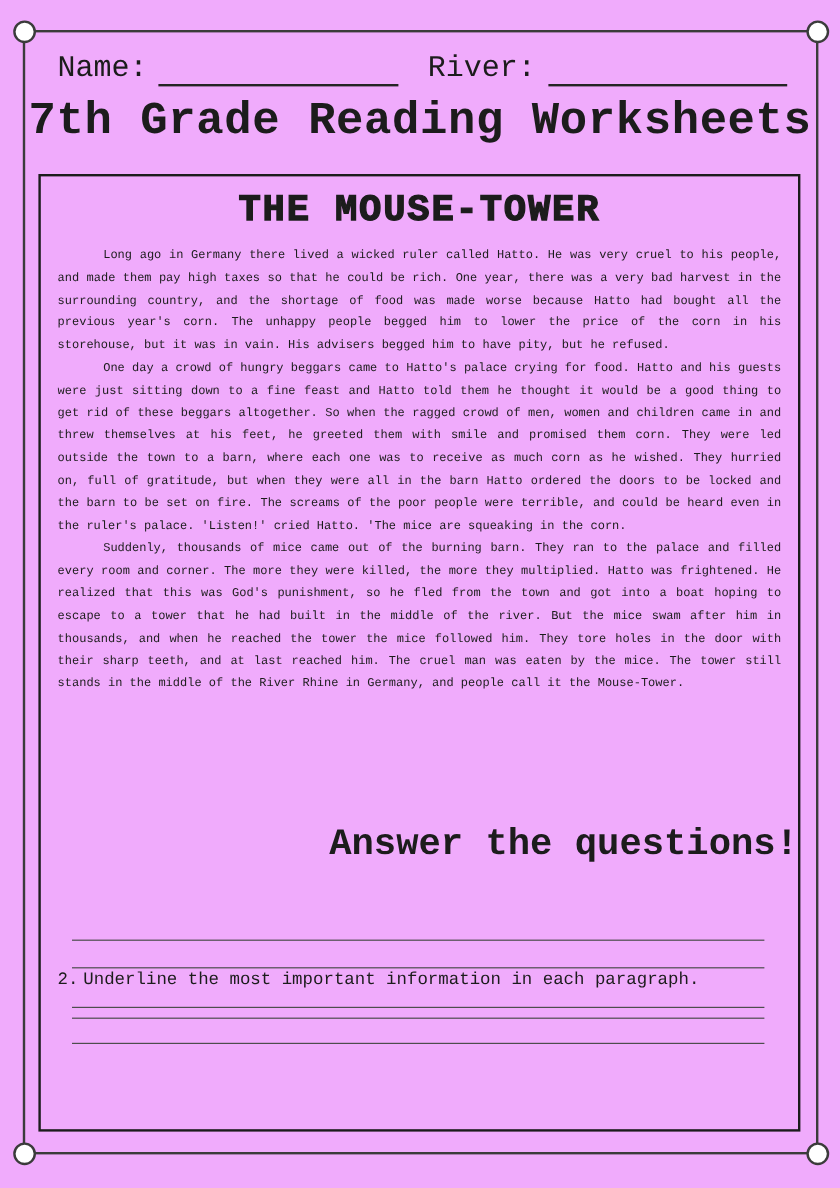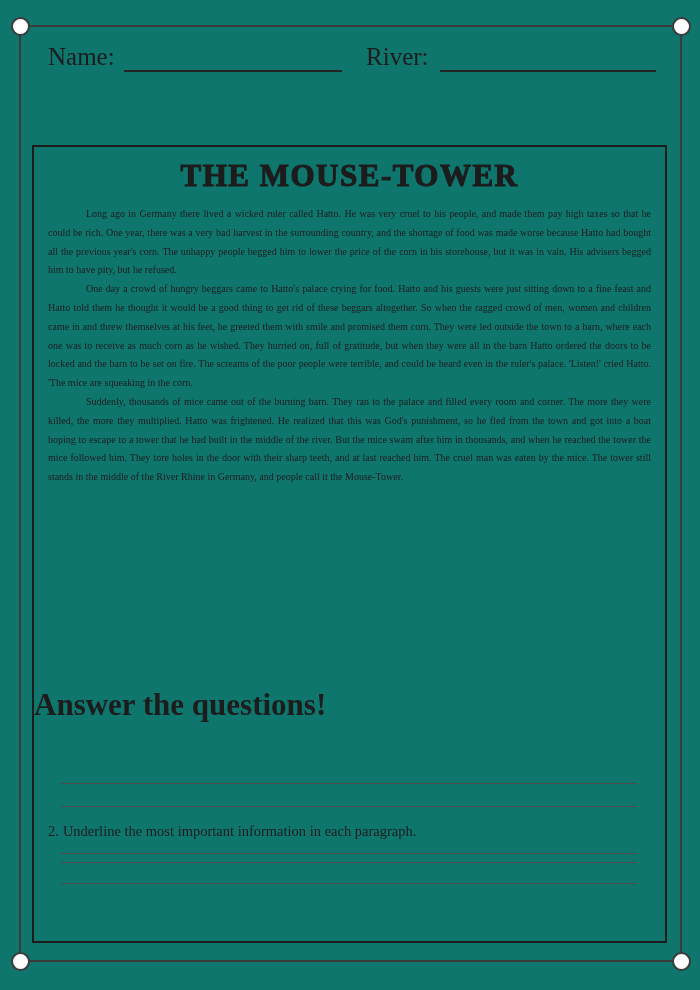--- a/index.html
+++ b/index.html
@@ -1,21 +1,21 @@
 <!DOCTYPE html>
 <html><head>
 <meta charset="utf-8">
 <style>
   html, body { margin: 0; padding: 0; background: #ffffff; }
   .sheet {
     position: relative;
     width: 700px; height: 990px;
-    background: #0f766e;
+    background: #f0abfc;
     color: #1c1c1c;
-    font-family: Liberation Serif, serif;
+    font-family: Liberation Mono, monospace;
     overflow: hidden;
   }
 
   
   .frame-line { position: absolute; }
   .frame-top    { left: 19px; right: 18px; top: 25px;  border-top: 2px solid #3b3b3b; }
   .frame-bottom { left: 19px; right: 18px; top: 960px; border-top: 2px solid #3b3b3b; }
   .frame-left   { left: 19px;  top: 26px; height: 935px; border-left: 2px solid #3b3b3b; }
   .frame-right  { left: 680px; top: 26px; height: 935px; border-left: 2px solid #3b3b3b; }
   .frame-dot {
@@ -62,32 +62,32 @@
   .story-text {
     position: absolute; top: 58px; left: 14px; right: 14px; height: 480px;
     overflow: hidden;
     font-size: 10px; line-height: 18.8px;
     text-align: justify;
   }
   .story-text p { margin: 0; text-indent: 38px; }
 
   .answer-heading {
     position: absolute; top: 540px; left: 0; width: 100%;
-    margin: 0; text-align: left;
+    margin: 0; text-align: right;
     font-size: 31px; font-weight: 600;
   }
 
   
   .questions {
     position: absolute; top: 610px; left: 14px; right: 14px;
     font-size: 14.5px;
   }
   .q-text { height: 20px; line-height: 20px; white-space: nowrap; overflow: hidden; }
   .q-text .q-num { margin-right: 4px; }
-  .qt-2, .qt-3 { margin-top: 14px; }
+  .qt-2, .qt-3 { }
   .answer-line {
     border-bottom: 1.5px solid #4d4d4d;
     margin-left: 12px; margin-right: 14px;
   }
   .al-1a { height: 26px; }
   .al-1b { height: 22px; }
   .al-2a { height: 12px; }
   .al-3a { height: 8px;  }
   .al-3b { height: 20px; }
 </style>
@@ -105,20 +105,21 @@
   <div class="frame-dot dot-bl"></div>
   <div class="frame-dot dot-br"></div>
 
   <div class="name-row">
     <span class="field-label">Name:</span>
     <span class="field-line name-line"></span>
     <span class="field-label date-label">River:</span>
     <span class="field-line date-line"></span>
   </div>
 
+  <h1 class="page-title">7th Grade Reading Worksheets</h1>
 
   <div class="story-box">
 
     <h2 class="story-heading">THE MOUSE-TOWER</h2>
 
     <div class="story-text">
       <p>Long ago in Germany there lived a wicked ruler called Hatto. He was very cruel to his people, and made them pay high taxes so that he could be rich. One year, there was a very bad harvest in the surrounding country, and the shortage of food was made worse because Hatto had bought all the previous year's corn. The unhappy people begged him to lower the price of the corn in his storehouse, but it was in vain. His advisers begged him to have pity, but he refused.</p>
       <p>One day a crowd of hungry beggars came to Hatto's palace crying for food. Hatto and his guests were just sitting down to a fine feast and Hatto told them he thought it would be a good thing to get rid of these beggars altogether. So when the ragged crowd of men, women and children came in and threw themselves at his feet, he greeted them with smile and promised them corn. They were led outside the town to a barn, where each one was to receive as much corn as he wished. They hurried on, full of gratitude, but when they were all in the barn Hatto ordered the doors to be locked and the barn to be set on fire. The screams of the poor people were terrible, and could be heard even in the ruler's palace. 'Listen!' cried Hatto. 'The mice are squeaking in the corn.</p>
       <p>Suddenly, thousands of mice came out of the burning barn. They ran to the palace and filled every room and corner. The more they were killed, the more they multiplied. Hatto was frightened. He realized that this was God's punishment, so he fled from the town and got into a boat hoping to escape to a tower that he had built in the middle of the river. But the mice swam after him in thousands, and when he reached the tower the mice followed him. They tore holes in the door with their sharp teeth, and at last reached him. The cruel man was eaten by the mice. The tower still stands in the middle of the River Rhine in Germany, and people call it the Mouse-Tower.</p>
     </div>

